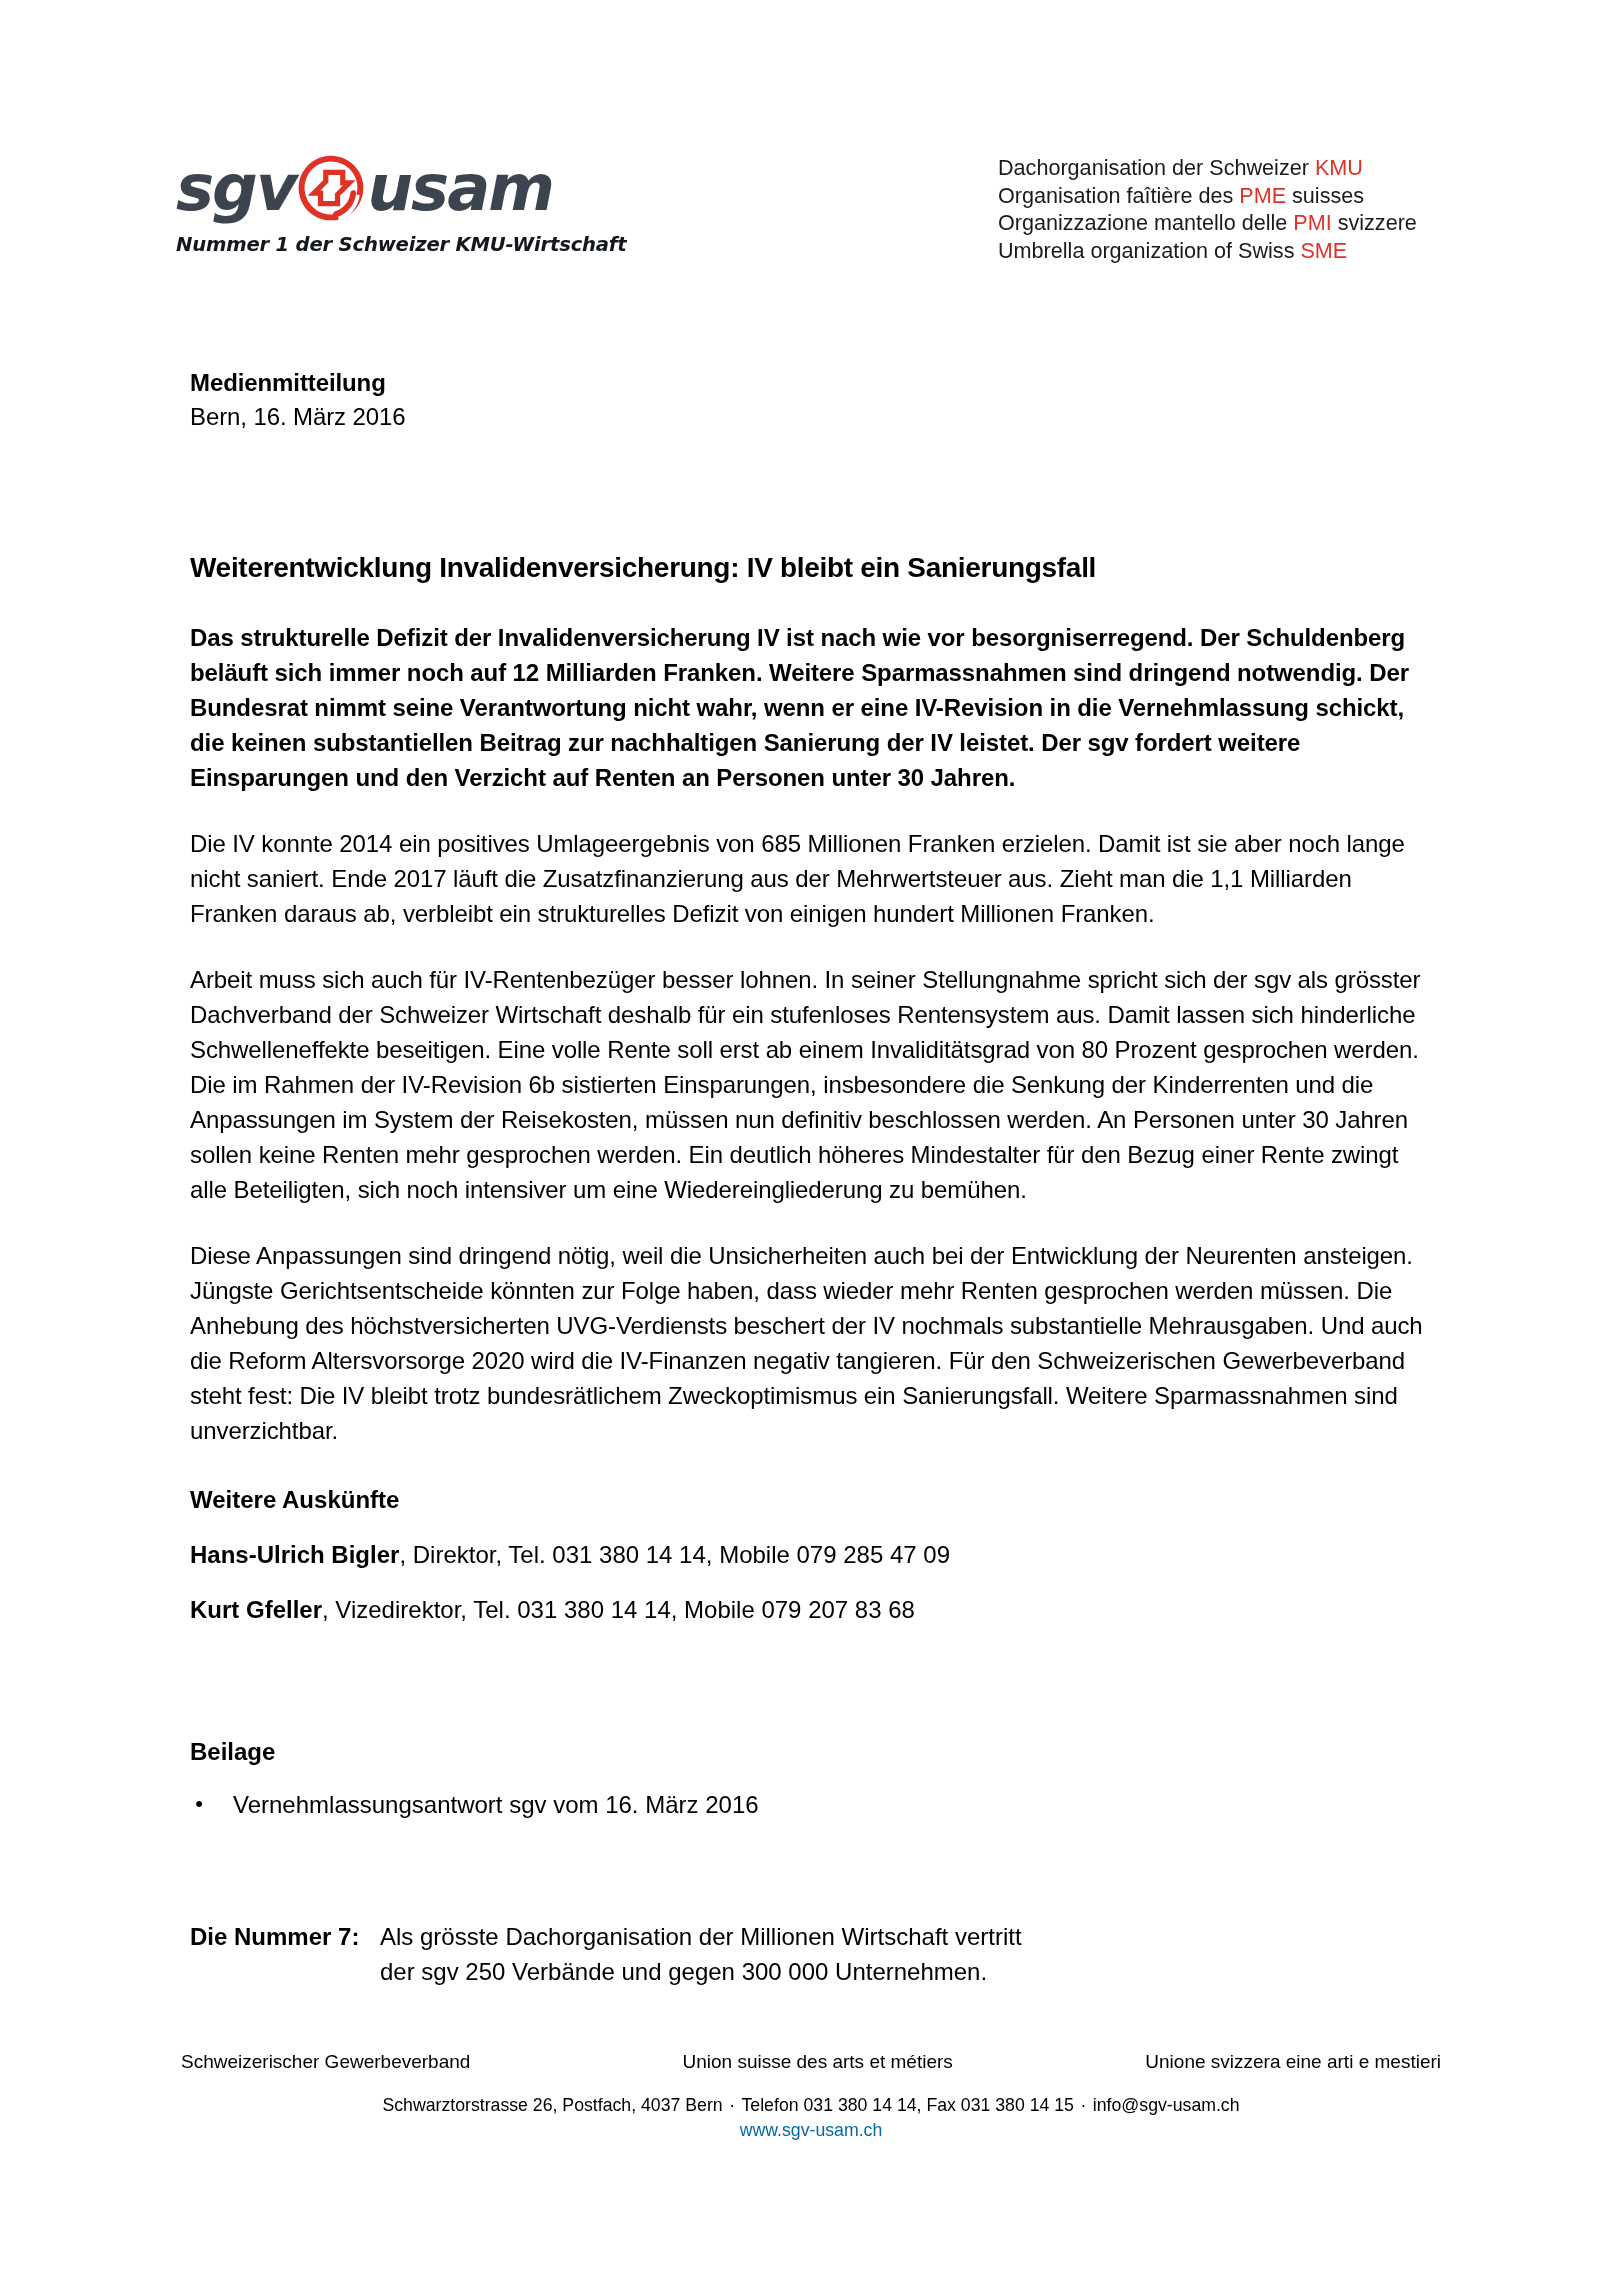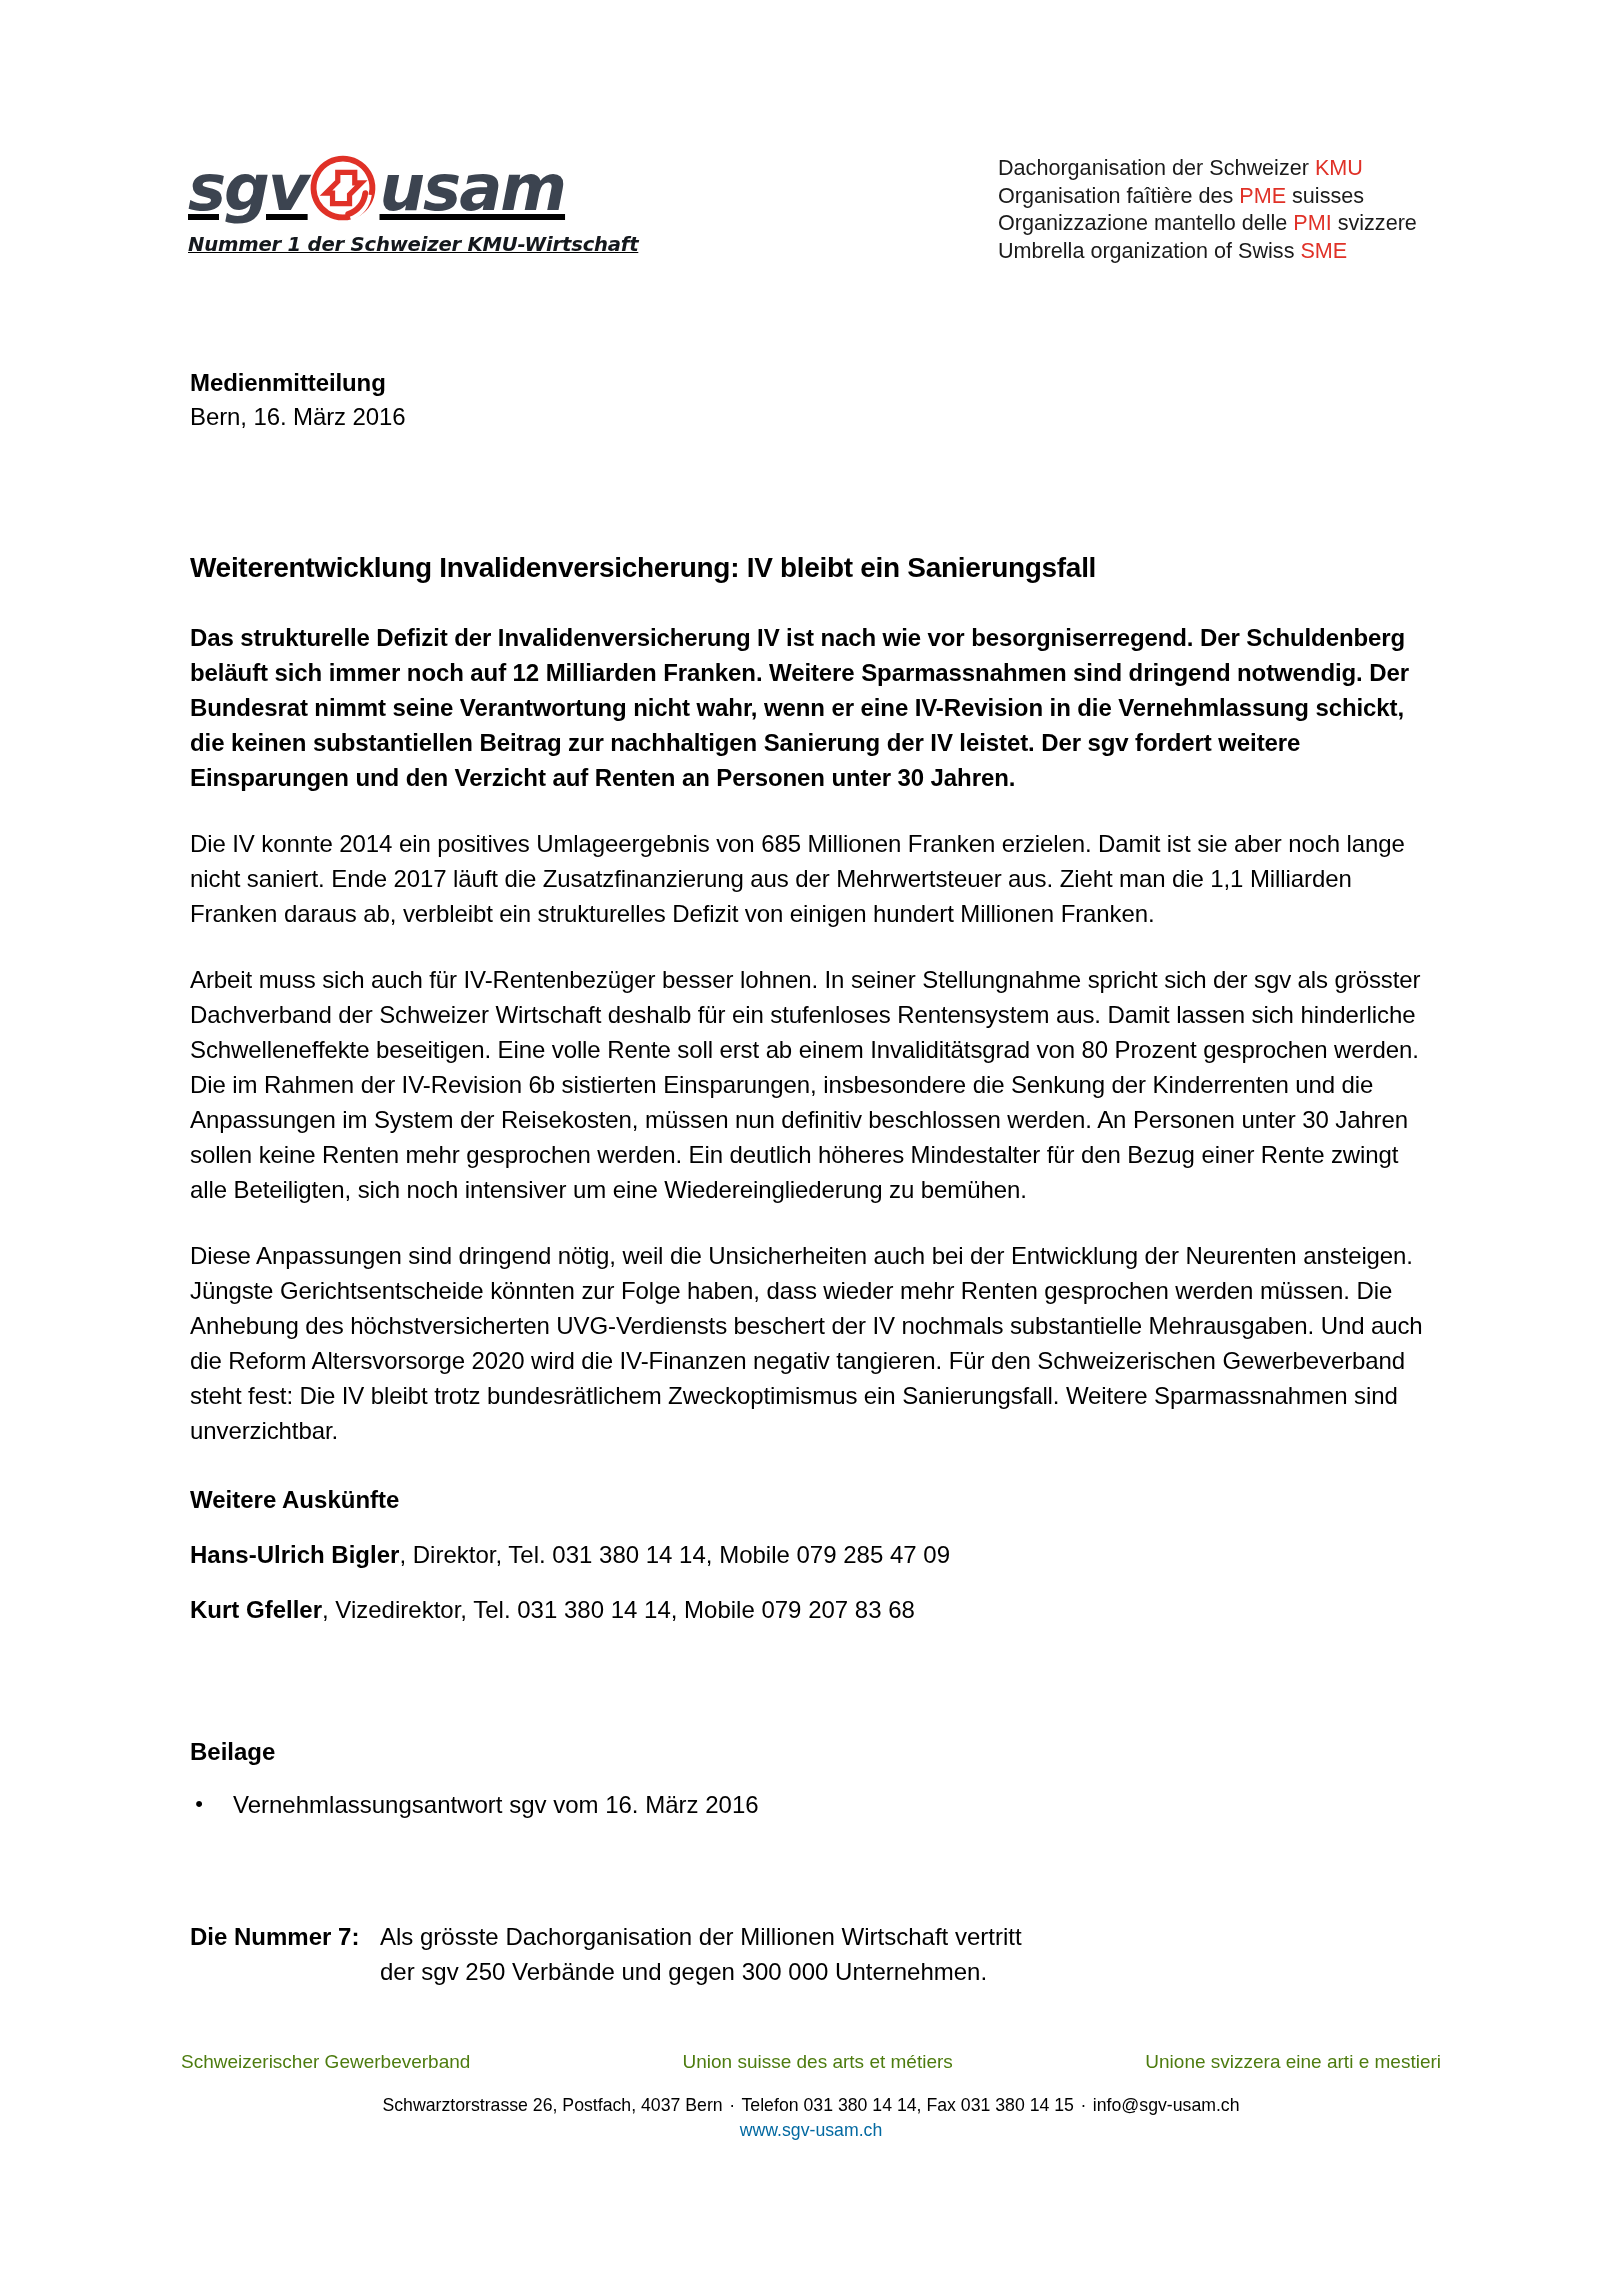--- a/index.html
+++ b/index.html
@@ -27,23 +27,22 @@
   .header {
     position: absolute;
     left: 0;
     top: 0;
     width: 100%;
     height: 288px;
   }
 
   .logo-block {
     position: absolute;
-    left: 188px;
+    left: 176px;
     top: 151px;
-    text-decoration: underline;
   }
 
   .logo-wordmark {
     display: flex;
     align-items: center;
     height: 73px;
   }
 
   .logo-word {
     font-family: "DejaVu Sans", sans-serif;
@@ -194,21 +193,21 @@
     bottom: 152px;
     width: 100%;
     text-align: center;
   }
 
   .footer-names {
     display: flex;
     justify-content: space-between;
     width: 1260px;
     margin: 16px auto;
-    color: #4d7c0f;
+    color: #000000;
     font-size: 19px;
     line-height: 26px;
     gap: 12px;
   }
   .footer-names > div { white-space: nowrap; }
   .footer-names .fn-center { margin-left: 19.6px; }
 
   .footer-address {
     margin-top: 18.3px;
     font-size: 17.7px;

